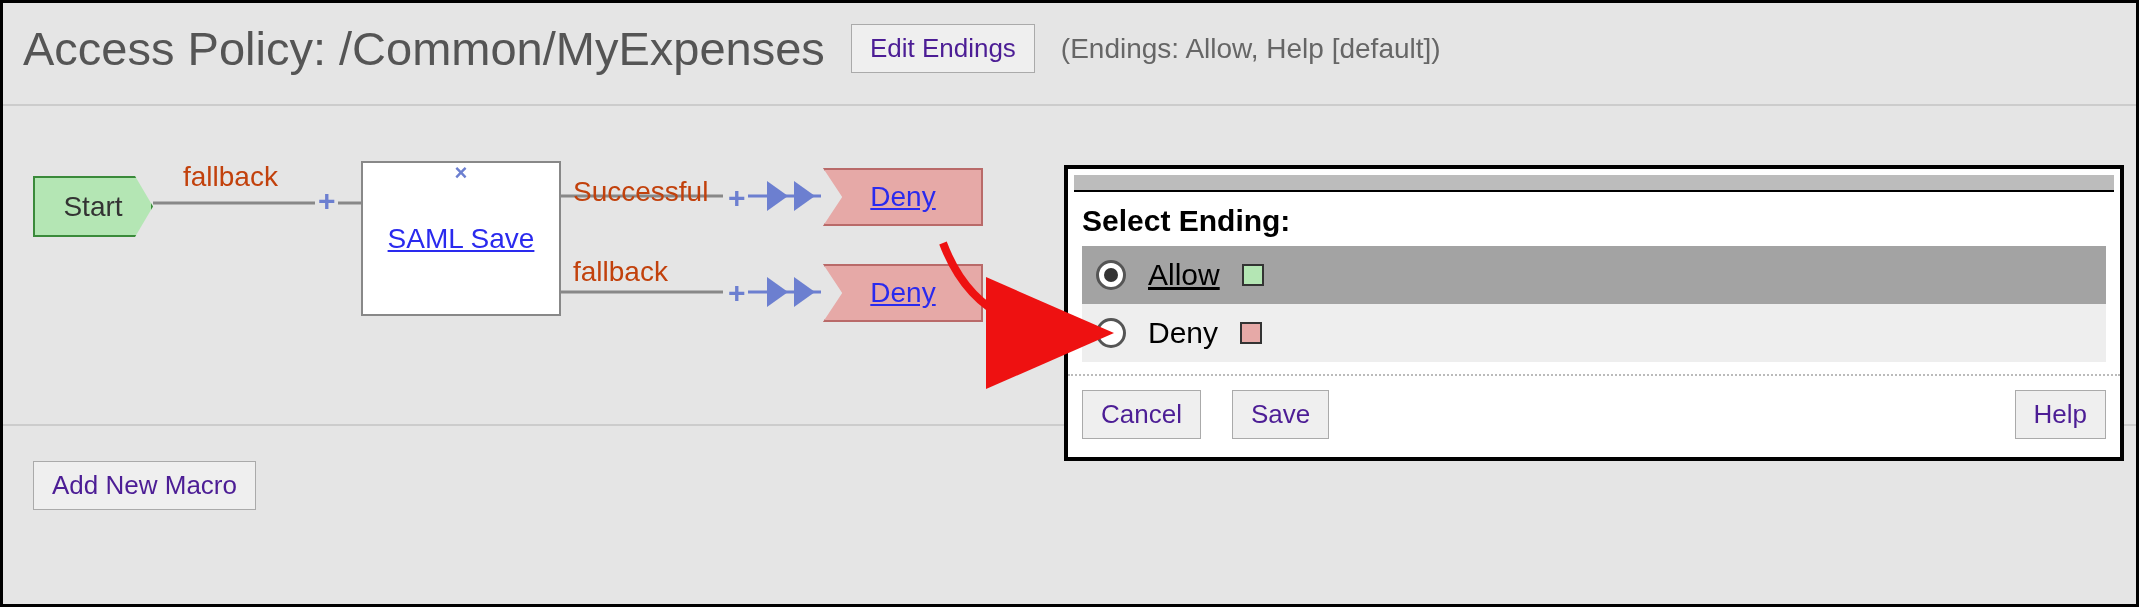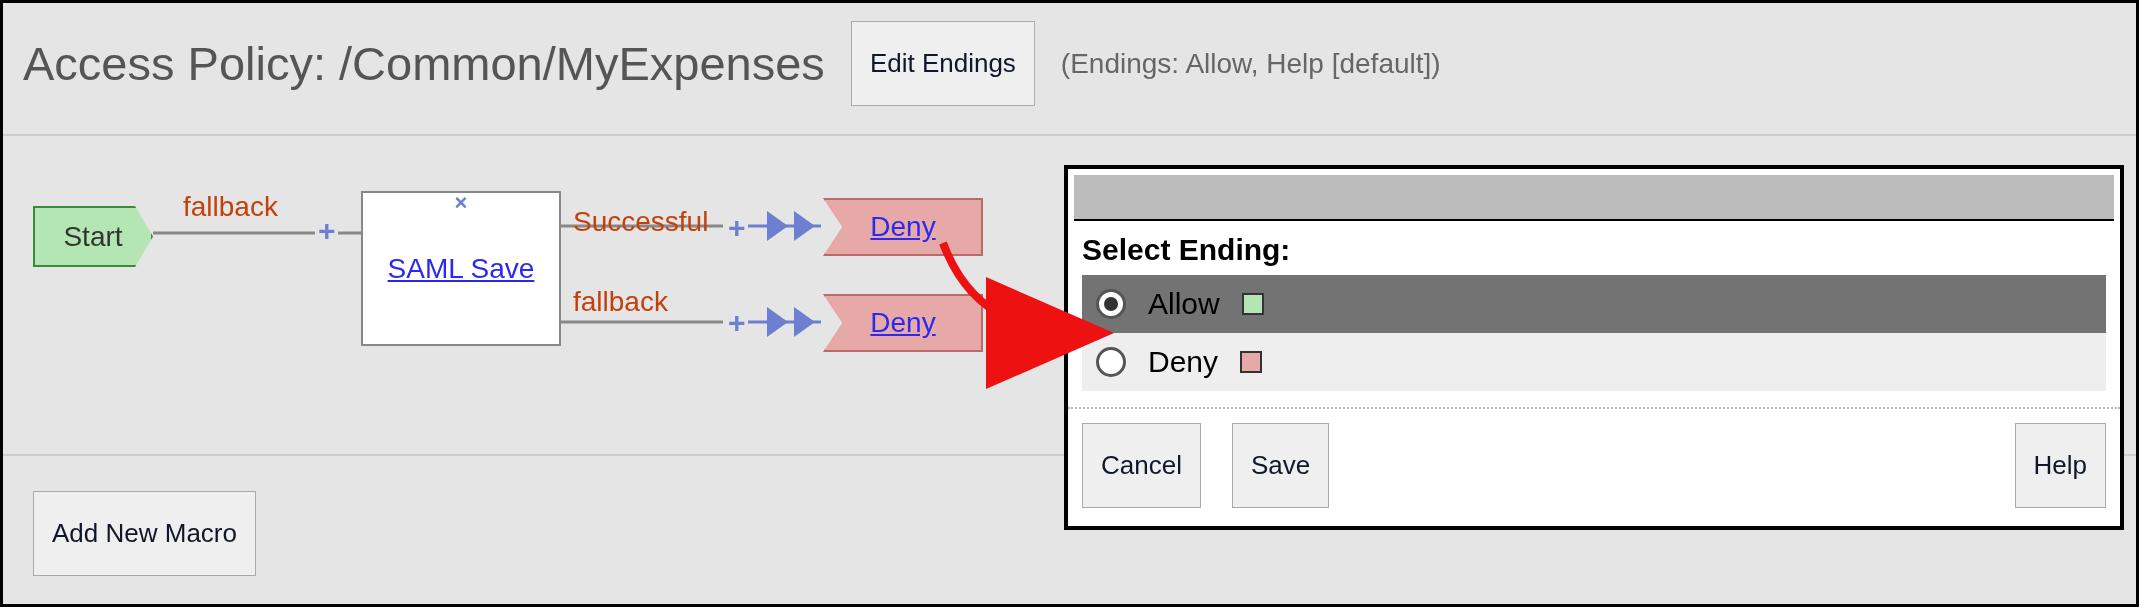--- a/index.html
+++ b/index.html
@@ -22,22 +22,22 @@
   }
   .header-title {
     font-size: 47px;
     color: #555;
     font-weight: normal;
   }
   .btn {
     background: #efefef;
     border: 1px solid #aaa;
     font-size: 26px;
-    color: #0f172a;
-    padding: 26px 18px;
+    color: #4c1d95;
+    padding: 8px 18px;
     cursor: pointer;
   }
   .endings-note {
     font-size: 28px;
     color: #666;
   }
   .canvas {
     position: relative;
     width: 100%;
     height: 320px;
@@ -112,21 +112,21 @@
   .macro-bar {
     padding: 35px 30px;
   }
 
   
   .dialog {
     position: absolute;
     right: 12px;
     top: 162px;
     width: 1060px;
-    height: 365px;
+    height: 296px;
     background: #fff;
     border: 4px solid #000;
     display: flex;
     flex-direction: column;
   }
   .dialog-titlebar {
     height: 46px;
     background: #bcbcbc;
     border-bottom: 2px solid #000;
     margin: 6px 6px 0 6px;
@@ -140,21 +140,21 @@
     font-weight: bold;
     margin-bottom: 8px;
   }
   .radio-row {
     display: flex;
     align-items: center;
     gap: 22px;
     font-size: 30px;
     padding: 12px 14px;
   }
-  .radio-row.sel { background: #737373; }
+  .radio-row.sel { background: #a3a3a3; text-decoration: underline; }
   .radio-row.unsel { background: #eeeeee; }
   .radio-circle {
     width: 30px; height: 30px;
     border: 3px solid #555; border-radius: 50%;
     display: flex; align-items: center; justify-content: center;
     background:#fff;
   }
   .radio-circle.inner::after {
     content:""; width:14px; height:14px; background:#333; border-radius:50%;
   }

